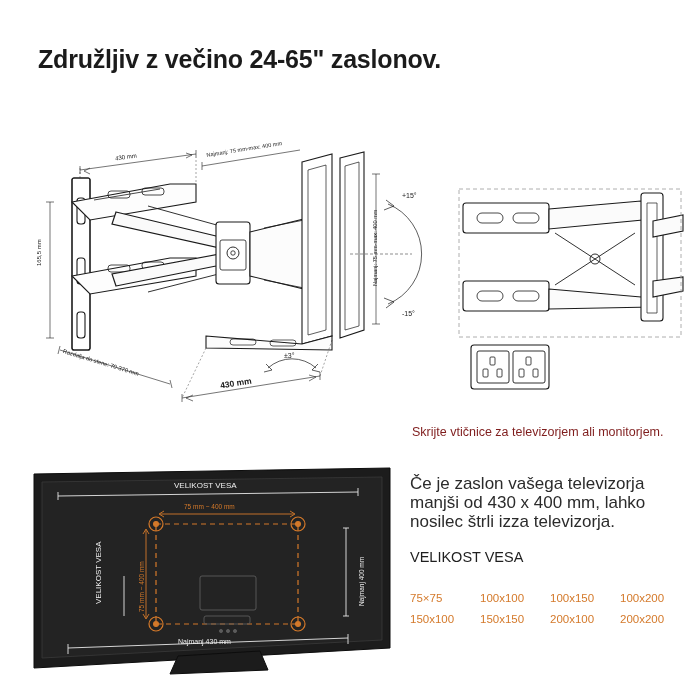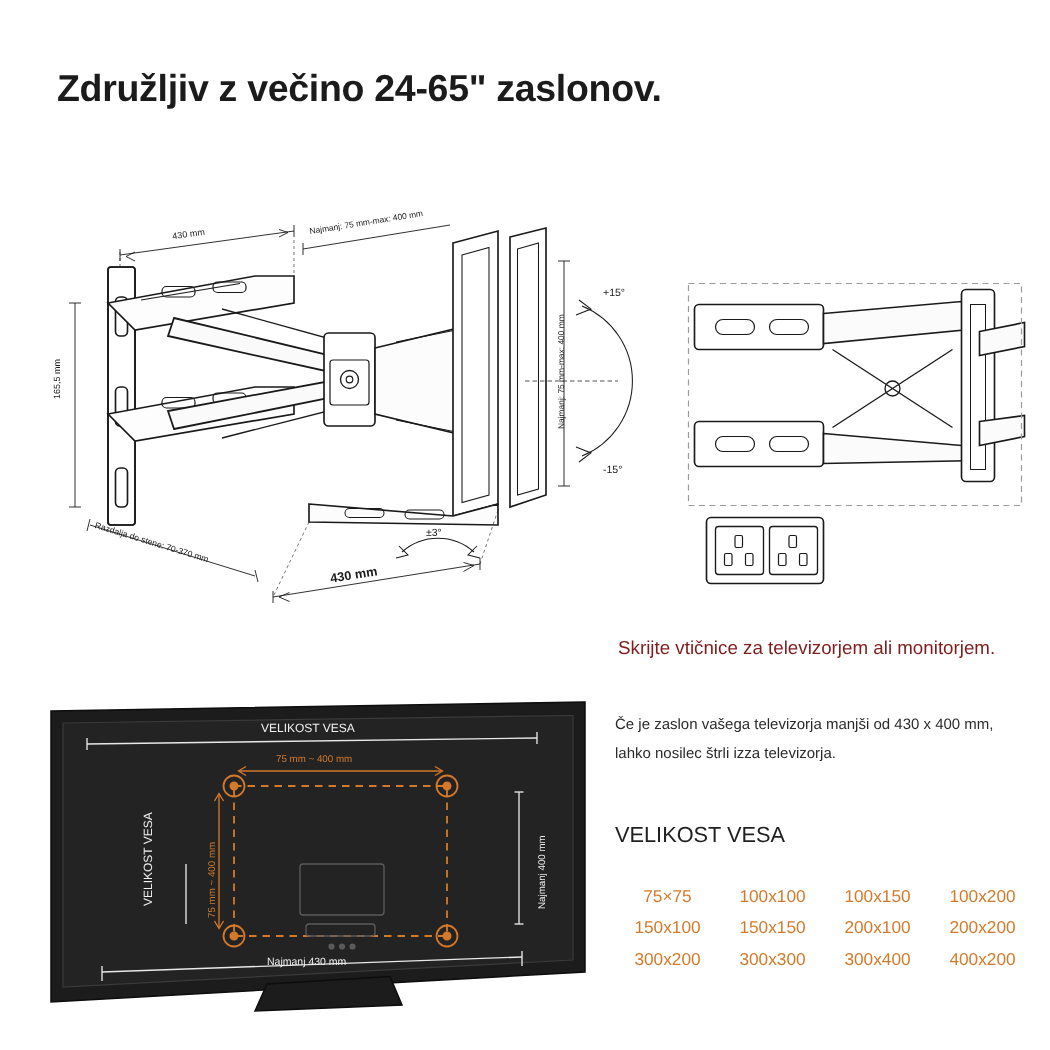--- a/index.html
+++ b/index.html
@@ -84,21 +84,21 @@
     width: 368px;
     height: 210px;
   }
 
   
   .note {
     position: absolute;
     left: 410px;
     top: 474px;
     width: 272px;
-    font-size: 10px;
+    font-size: 17px;
     line-height: 19px;
     color: #2b2b2b;
   }
   .vesa-heading {
     position: absolute;
     left: 410px;
     top: 549px;
     font-size: 14.5px;
     color: #1f1f1f;
   }
@@ -109,21 +109,20 @@
     width: 280px;
     border-collapse: collapse;
   }
   .vesa-table td {
     font-size: 11.5px;
     color: #d4792a;
     padding: 0 0 9px 0;
     width: 70px;
     white-space: nowrap;
     font-family: "Liberation Sans", sans-serif;
-    text-align: center;
   }
 </style>
 </head>
 <body>
 
 <div id="page">
 
   <h1 class="title">Združljiv z večino 24-65" zaslonov.</h1>
 
   <div id="drawing">
@@ -365,22 +364,16 @@
         <td>100x100</td>
         <td>100x150</td>
         <td>100x200</td>
       </tr>
       <tr>
         <td>150x100</td>
         <td>150x150</td>
         <td>200x100</td>
         <td>200x200</td>
       </tr>
-      <tr>
-        <td>300x200</td>
-        <td>300x300</td>
-        <td>300x400</td>
-        <td>400x200</td>
-      </tr>
     </tbody>
   </table>
 
 </div>
 
 </body></html>

